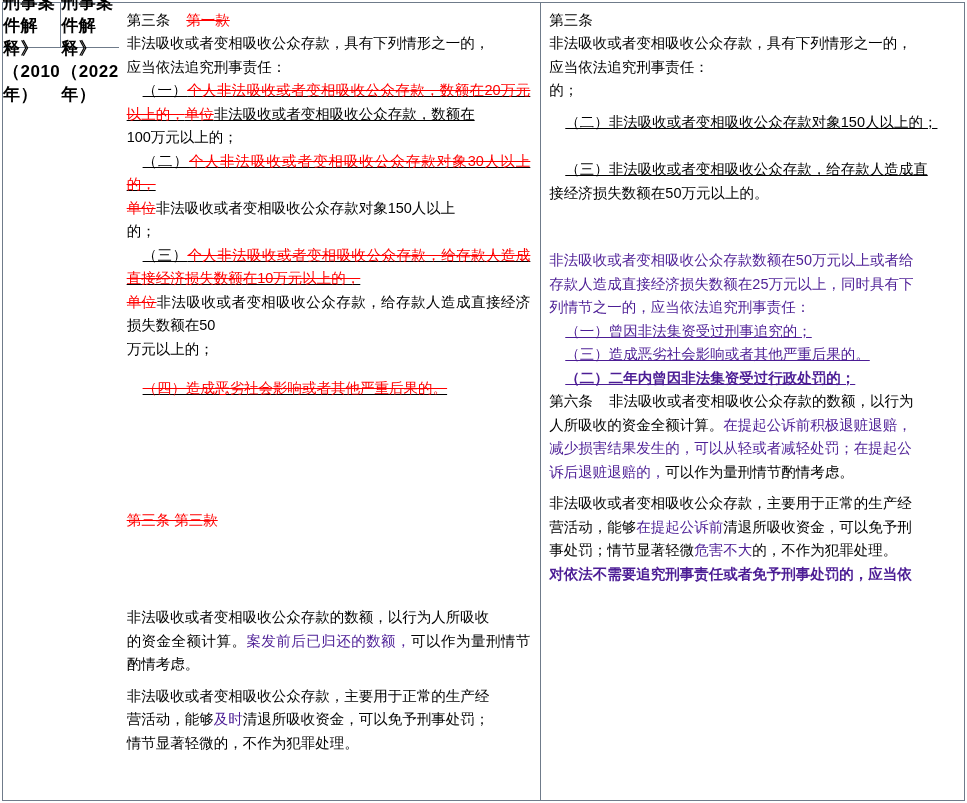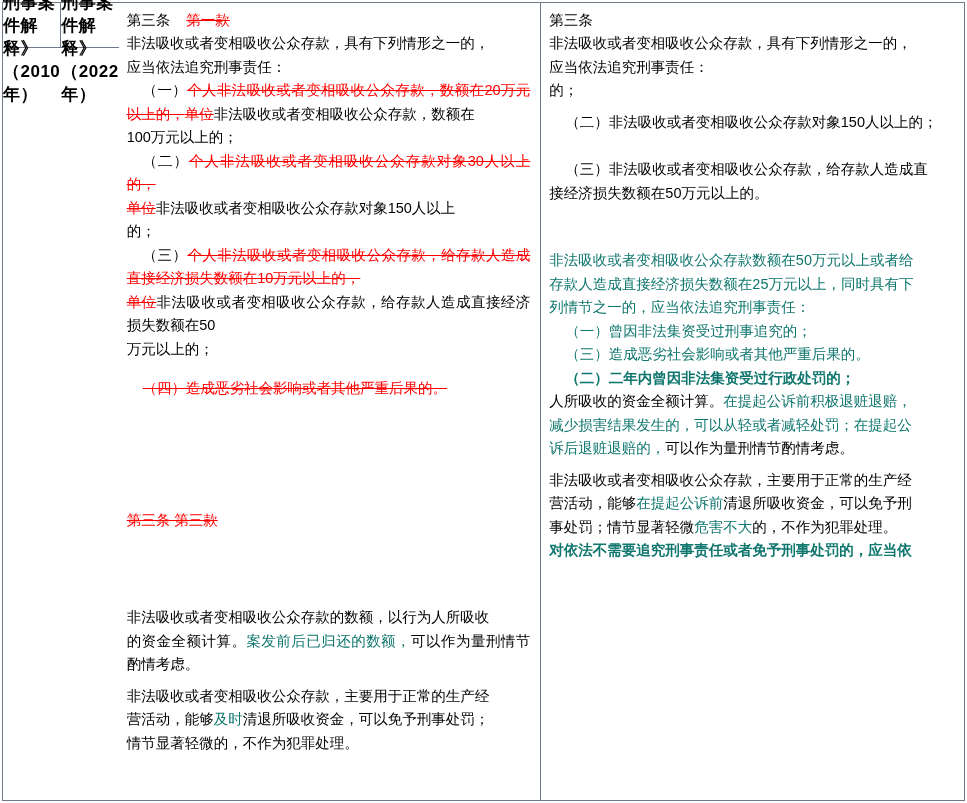--- a/index.html
+++ b/index.html
@@ -59,23 +59,24 @@
     border-right: 1px solid #6f7b8a;
   }
   p {
     margin: 0;
     padding: 0;
     text-align: justify;
     text-justify: inter-ideograph;
   }
   .indent {
     text-indent: 1.1em;
+    text-decoration: underline;
   }
   .red {
-    color: #0f766e;
+    color: #4c1d95;
   }
   .strike {
     color: #ff0000;
     text-decoration: line-through;
   }
   .bold {
     font-weight: bold;
   }
   .spacer-sm { height: 8px; }
   .spacer-md { height: 16px; }
@@ -179,20 +180,25 @@
 
       <p class="red">非法吸收或者变相吸收公众存款数额在50万元以上或者给</p>
       <p class="red">存款人造成直接经济损失数额在25万元以上，同时具有下</p>
       <p class="red">列情节之一的，应当依法追究刑事责任：</p>
 
       <p class="red indent">（一）曾因非法集资受过刑事追究的；</p>
       <p class="red indent">（三）造成恶劣社会影响或者其他严重后果的。</p>
       <p class="red bold indent">（二）二年内曾因非法集资受过行政处罚的；</p>
 
       <p>
+        <span>第六条</span>
+        <span>&nbsp;&nbsp;</span>
+        <span>非法吸收或者变相吸收公众存款的数额，以行为</span>
+      </p>
+      <p>
         <span>人所吸收的资金全额计算。</span><span class="red">在提起公诉前积极退赃退赔，</span>
       </p>
       <p class="red">减少损害结果发生的，可以从轻或者减轻处罚；在提起公</p>
       <p>
         <span class="red">诉后退赃退赔的，</span><span>可以作为量刑情节酌情考虑。</span>
       </p>
 
       <div class="spacer-sm"></div>
 
       <p>非法吸收或者变相吸收公众存款，主要用于正常的生产经</p>

